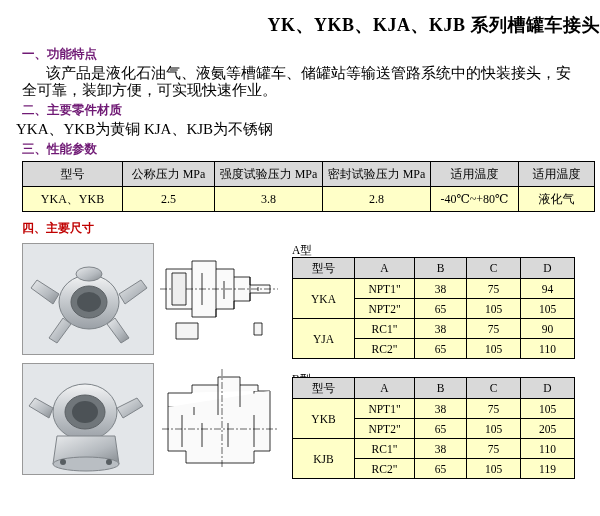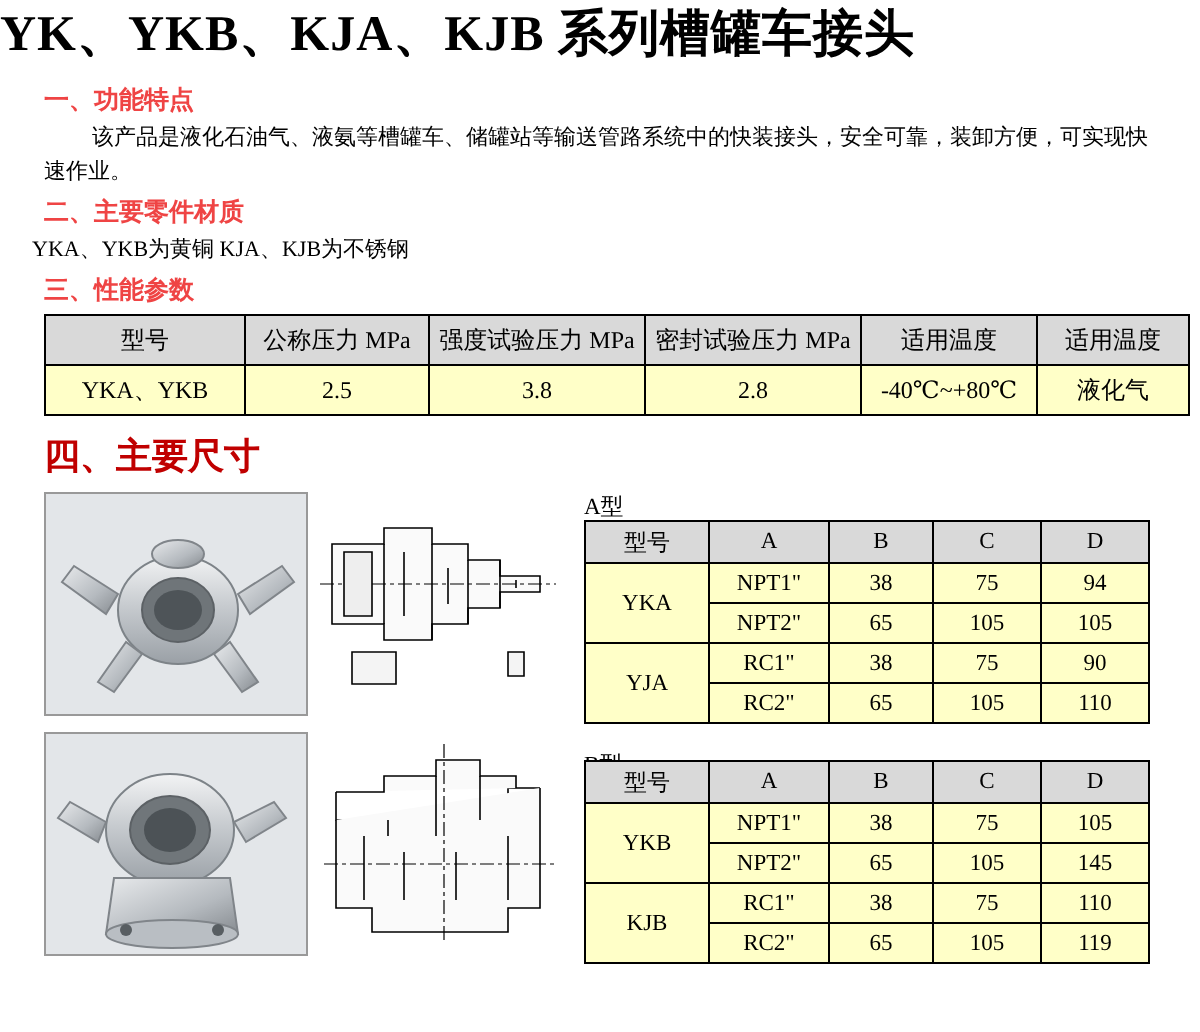--- a/index.html
+++ b/index.html
@@ -13,35 +13,36 @@
     font-family: "Liberation Serif", "DejaVu Serif", serif;
     color: #000;
     overflow: hidden;
   }
   .page {
     position: relative;
     width: 600px;
     height: 516px;
   }
   .title {
-    text-align: left;
-    font-size: 25px;
+    text-align: right;
+    font-size: 18px;
     font-weight: bold;
     letter-spacing: 0.5px;
+    padding-top: 13px;
     padding-bottom: 6px;
     font-family: "Liberation Serif", "DejaVu Serif", serif;
   }
   .section-head {
-    color: #ef4444;
+    color: #701a75;
     font-weight: bold;
     font-size: 12.5px;
     margin: 3px 0 2px 22px;
   }
   .para {
-    font-size: 11px;
+    font-size: 15px;
     line-height: 17px;
     margin: 0 18px 0 22px;
     text-indent: 24px;
   }
   .para.no-indent {
     text-indent: 0;
     margin-left: 16px;
   }
   .spec-wrap {
     margin: 3px 0 0 22px;
@@ -64,21 +65,21 @@
   table.spec thead td {
     background: #d9d9d9;
   }
   table.spec tbody td {
     background: #ffffc8;
     margin-top: 20px;
   }
   .dims-head {
     color: #c00000;
     font-weight: bold;
-    font-size: 18px;
+    font-size: 12px;
     margin: 8px 0 4px 22px;
   }
   .lower {
     position: relative;
     margin-top: 4px;
     height: 250px;
   }
   .photo {
     position: absolute;
     border: 1px solid #999;
@@ -330,21 +331,21 @@
           <td rowspan="2">YKB</td>
           <td>NPT1"</td>
           <td>38</td>
           <td>75</td>
           <td>105</td>
         </tr>
         <tr>
           <td>NPT2"</td>
           <td>65</td>
           <td>105</td>
-          <td>145</td>
+          <td>205</td>
         </tr>
         <tr>
           <td rowspan="2">KJB</td>
           <td>RC1"</td>
           <td>38</td>
           <td>75</td>
           <td>110</td>
         </tr>
         <tr>
           <td>RC2"</td>

